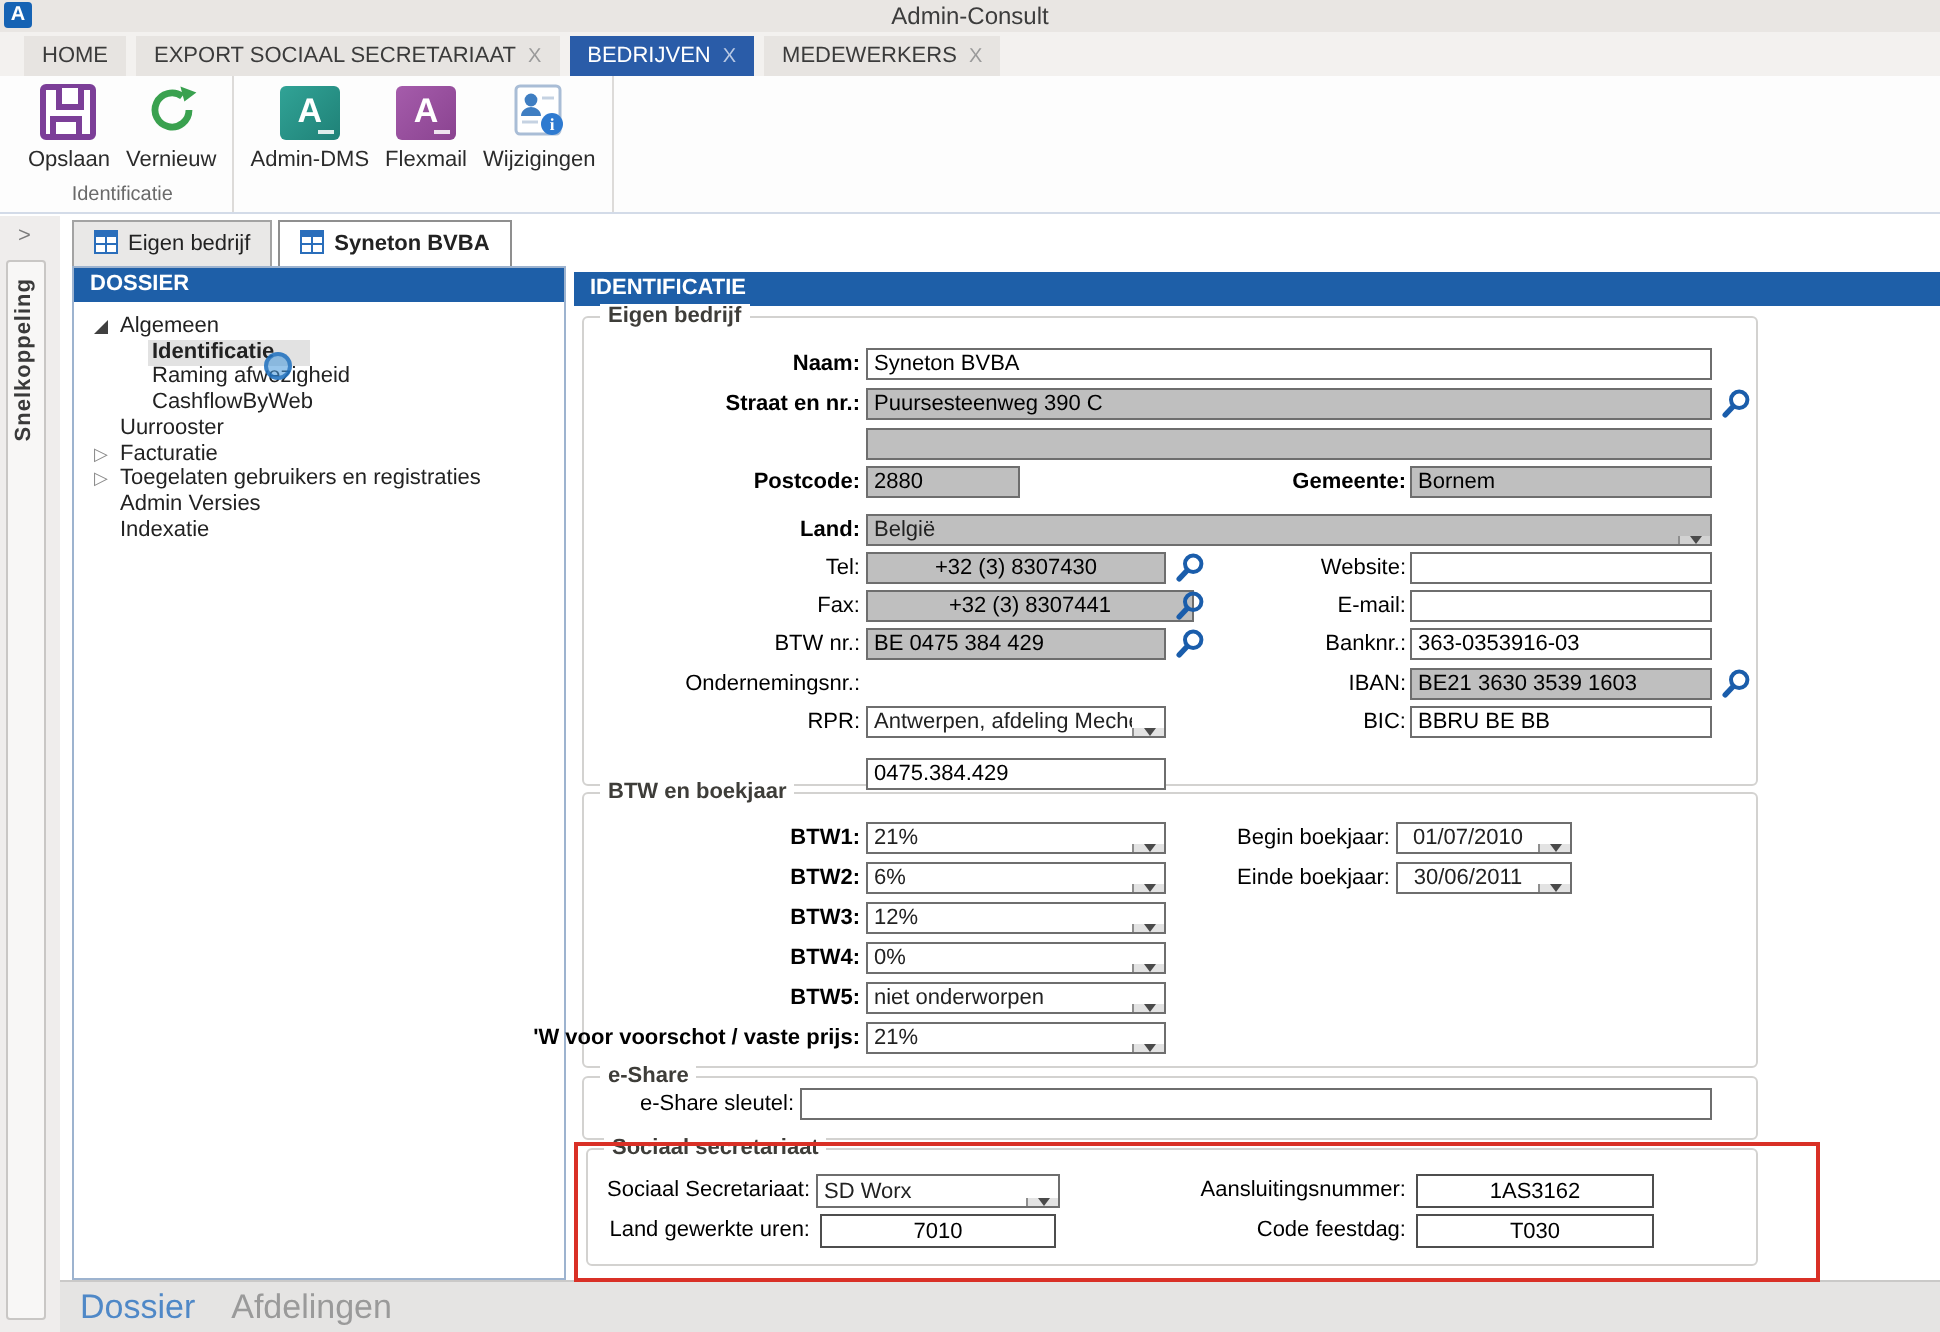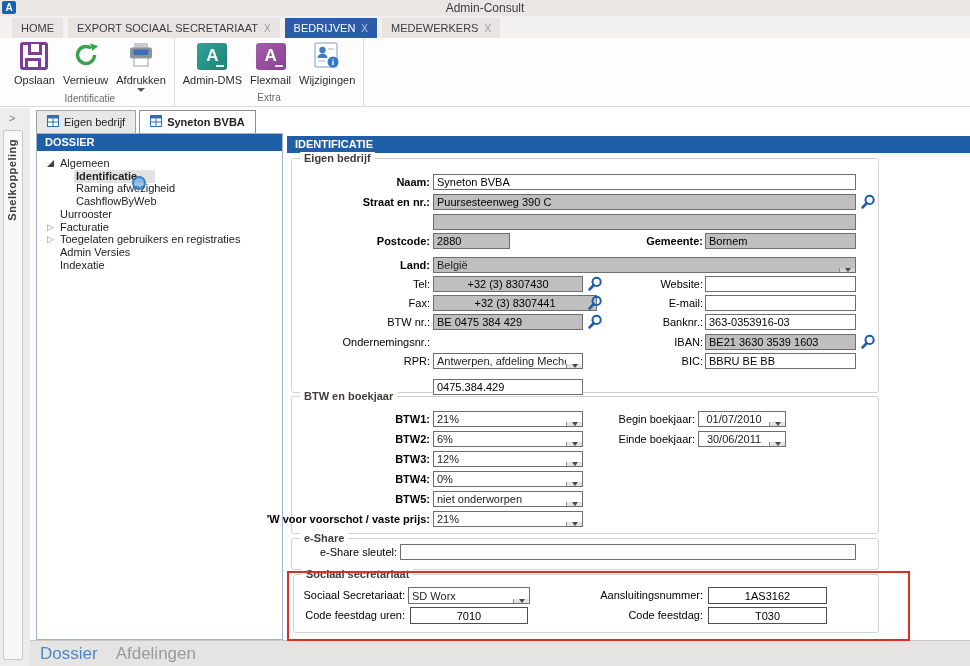--- a/index.html
+++ b/index.html
@@ -127,32 +127,20 @@
           </div>
           <div class="rbtn">
             <div class="iconbox">
               <span class="iconwrap"><svg width="28" height="28" viewBox="0 0 28 28">
                   <path d="M22.5 14a8.5 8.5 0 1 1-3.4-6.8" fill="none" stroke="#3aa14f" stroke-width="3.4"></path>
                   <polygon points="18.2,2.2 20.2,9.8 26.2,5.2" fill="#3aa14f"></polygon>
                 </svg></span>
             </div>
             <div class="lbl">Vernieuw</div>
           </div>
-          <div class="rbtn">
-            <div class="iconbox">
-              <span class="iconwrap"><svg width="28" height="28" viewBox="0 0 28 28">
-                  <rect x="7" y="2" width="14" height="6" fill="#c7cbd1"></rect>
-                  <rect x="3" y="6.5" width="22" height="11" rx="2" fill="#8b929c"></rect>
-                  <rect x="6.5" y="8.5" width="15" height="5.5" fill="#3a6fb5"></rect>
-                  <rect x="7" y="17" width="14" height="8" fill="#ffffff" stroke="#9aa0a8"></rect>
-                </svg></span>
-            </div>
-            <div class="lbl">Afdrukken</div>
-            <div class="drop"></div>
-          </div>
         </div>
         <div class="rgrouplabel">Identificatie</div>
       </div>
       <div class="rgroup">
         <div class="rbtns">
           <div class="rbtn">
             <div class="iconbox">
               <span class="iconwrap">
                 <div class="tile dms">A</div>
               </span>
@@ -175,21 +163,20 @@
                   <path d="M3.5 17c0-3 3-4.5 5-4.5s5 1.5 5 4.5z" fill="#3f7ec2"></path>
                   <line x1="14" y1="8" x2="20" y2="8" stroke="#c5d2e2" stroke-width="1.5"></line>
                   <line x1="4" y1="20" x2="12" y2="20" stroke="#c5d2e2" stroke-width="1.5"></line>
                   <circle cx="19" cy="21" r="5.5" fill="#2e7ad0"></circle>
                   <text x="19" y="24" font-size="8.5" fill="#fff" text-anchor="middle" font-weight="bold" font-family="Liberation Serif,serif">i</text>
                 </svg></span>
             </div>
             <div class="lbl">Wijzigingen</div>
           </div>
         </div>
-        <div class="rgrouplabel">Extra</div>
       </div>
     </div>
 
   <div class="abs leftstrip">
     <div class="collapse-arrow">&gt;</div>
     <div class="vpanel">
       <div class="vtext">Snelkoppeling</div>
     </div>
   </div>
 
@@ -371,21 +358,21 @@
       </div>
       <div class="flabel" style="left: 105px; top: 589px;">Sociaal Secretariaat:</div>
       <div class="sel" style="left: 408px; top: 587px; width: 122px; height: 17px;">
         <div class="val">SD Worx</div>
         <div class="arw">
           <i></i>
         </div>
       </div>
       <div class="flabel" style="left: 403px; top: 589px;">Aansluitingsnummer:</div>
       <input class="fld center dark" value="1AS3162" style="left: 708px; top: 587px; width: 119px; height: 17px;">
-      <div class="flabel" style="left: 105px; top: 609px;">Code feestdag uren:</div>
+      <div class="flabel" style="left: 105px; top: 609px;">Land gewerkte uren:</div>
       <input class="fld center dark" value="7010" style="left: 410px; top: 607px; width: 118px; height: 17px;">
       <div class="flabel" style="left: 403px; top: 609px;">Code feestdag:</div>
       <input class="fld center dark" value="T030" style="left: 708px; top: 607px; width: 119px; height: 17px;">
     </div>
 
   <div class="redrect"></div>
 
   <div class="abs footer" id="footer">
       <div class="ftab active">Dossier</div>
       <div class="ftab">Afdelingen</div>

